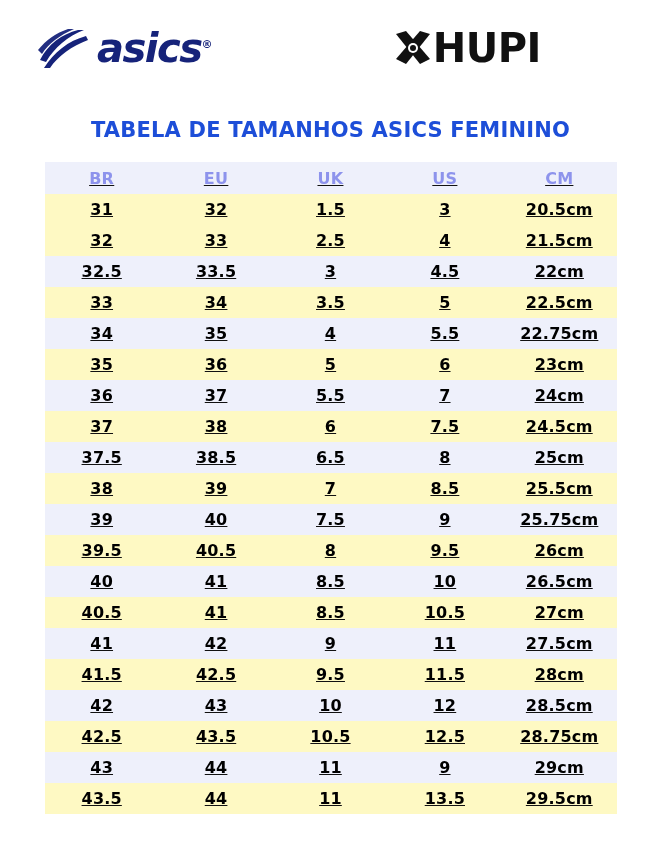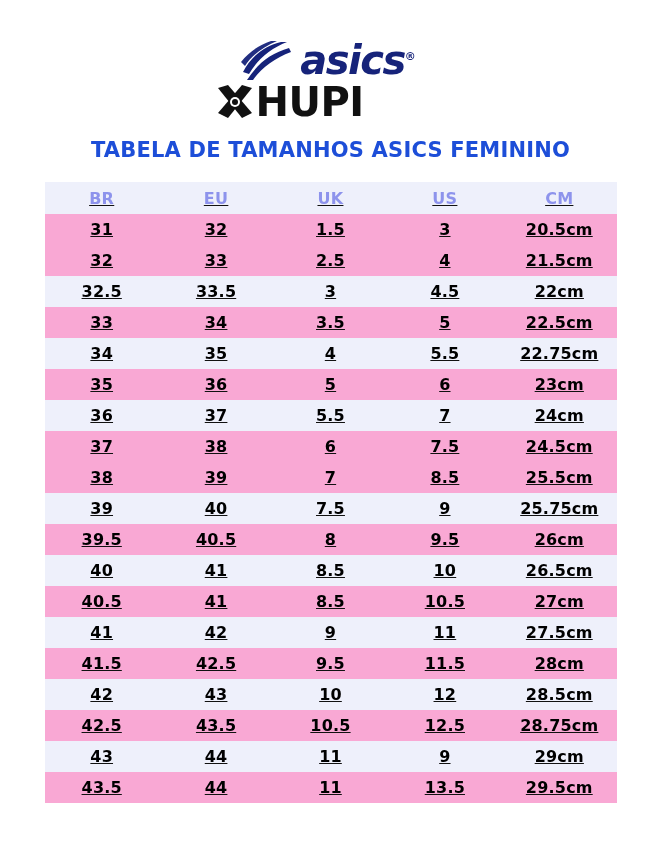--- a/index.html
+++ b/index.html
@@ -19,24 +19,23 @@
     height: 865px;
     position: relative;
     box-sizing: border-box;
   }
 
   
   .logo-row {
     display: flex;
     align-items: center;
     justify-content: space-between;
-    padding: 38px 42px 0 38px;
+    padding: 18px 42px 0 38px;
     height: 60px;
     box-sizing: content-box;
-    flex-direction: column;
   }
   .asics-logo {
     display: flex;
     align-items: center;
     gap: 7px;
   }
   .asics-mark {
     width: 52px;
     height: 44px;
   }
@@ -112,21 +111,21 @@
     font-size: 16px;
     font-weight: bold;
     color: #000000;
     padding: 6px 0 6px 0;
     letter-spacing: 0.2px;
   }
   tr.even td {
     background: #eef0fb;
   }
   tr.odd td {
-    background: #f9a8d4;
+    background: #fef9c3;
   }
 </style>
 </head>
 <body>
 
 <div class="page">
 
   <div class="logo-row">
 
     <div class="asics-logo">
@@ -221,20 +220,27 @@
             <td>7</td>
             <td>24cm</td>
           </tr>
           <tr class="odd">
             <td>37</td>
             <td>38</td>
             <td>6</td>
             <td>7.5</td>
             <td>24.5cm</td>
           </tr>
+          <tr class="even">
+            <td>37.5</td>
+            <td>38.5</td>
+            <td>6.5</td>
+            <td>8</td>
+            <td>25cm</td>
+          </tr>
           <tr class="odd">
             <td>38</td>
             <td>39</td>
             <td>7</td>
             <td>8.5</td>
             <td>25.5cm</td>
           </tr>
           <tr class="even">
             <td>39</td>
             <td>40</td>

